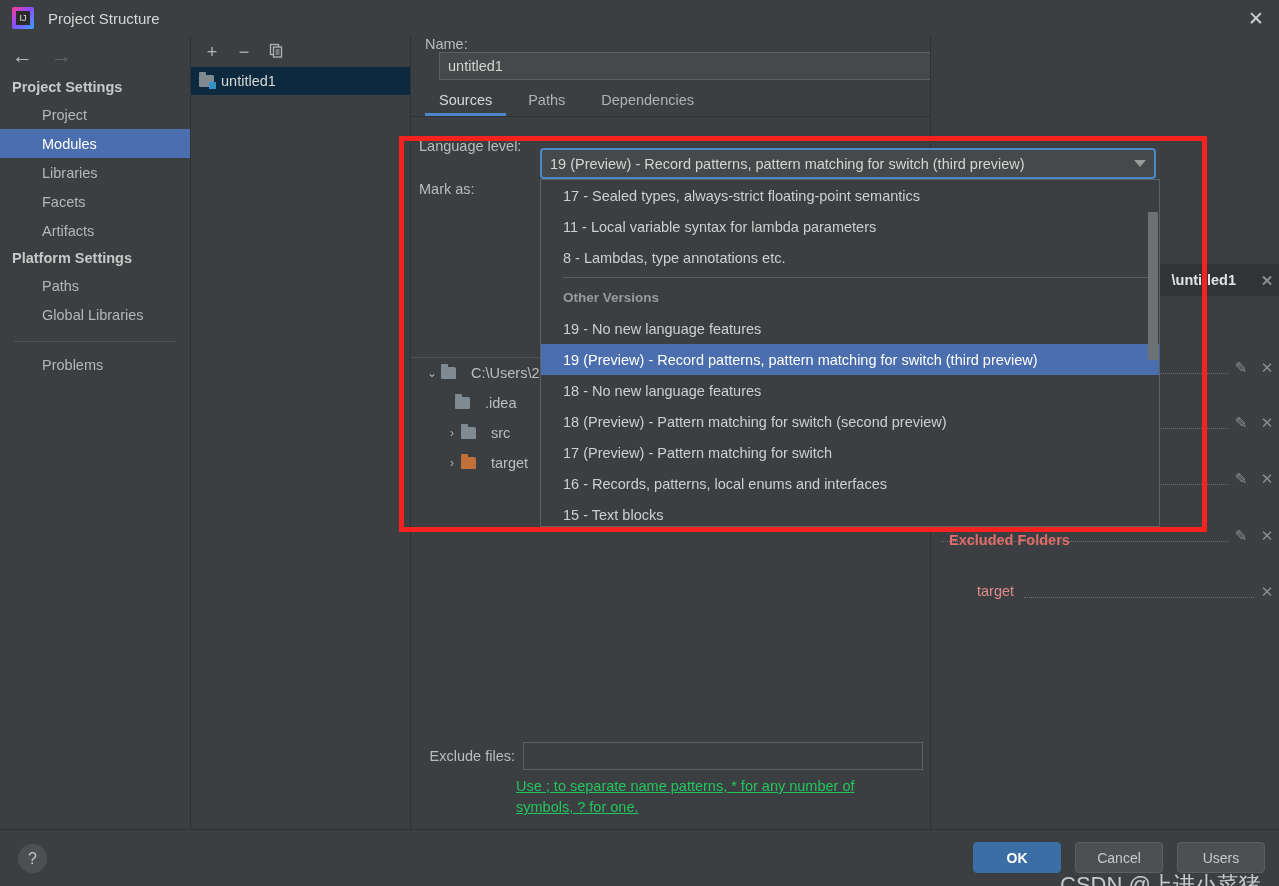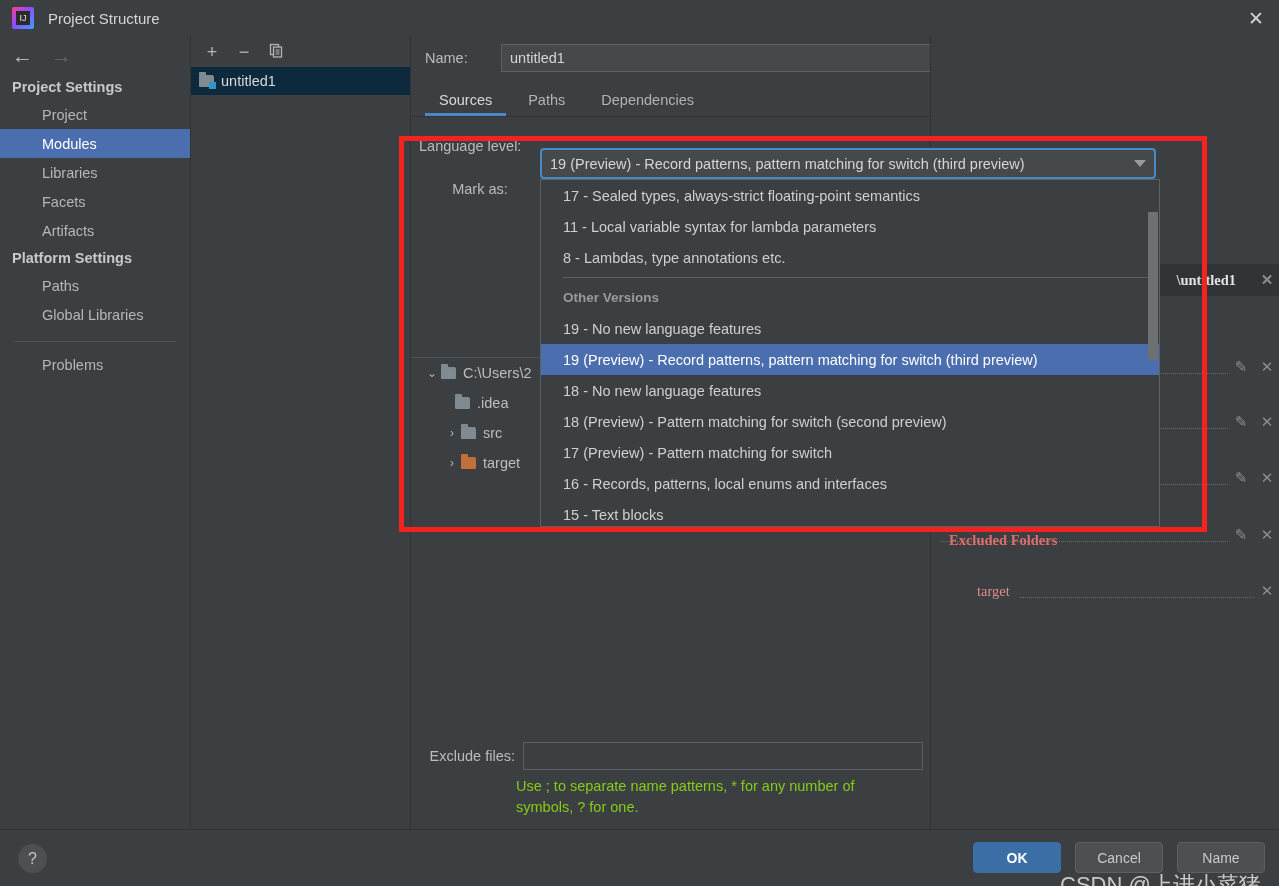--- a/index.html
+++ b/index.html
@@ -44,76 +44,76 @@
   .modrow{height:28px;display:flex;align-items:center;gap:7px;padding-left:8px;
     background:#0d293e;color:#d8d8d8;font-size:14.5px;}
   .fold{display:inline-block;width:15px;height:12px;background:#7f8b91;border-radius:1px 2px 1px 1px;position:relative;}
   .fold:before{content:"";position:absolute;left:0;top:-3px;width:7px;height:3px;background:#7f8b91;border-radius:1px 1px 0 0;}
   .fold.mod:after{content:"";position:absolute;right:-2px;bottom:-2px;width:7px;height:7px;background:#3592c4;}
   .fold.orange{background:#c2703a;}
   .fold.orange:before{background:#c2703a;}
 
   
   .content{position:absolute;left:411px;top:36px;width:868px;height:793px;background:#3c3f41;}
-  .namerow{display:flex;align-items:center;height:44px;padding:0 18px 0 14px;}
+  .namerow{display:flex;height:44px;padding:0 18px 0 14px;flex-direction:column;}
   .namelabel{width:62px;color:#bbbbbb;font-size:14.5px;}
   .nameinput{flex:1;height:28px;background:#45494a;border:1px solid #5e6060;color:#d4d4d4;
     font-size:14.5px;padding:0 8px;display:flex;align-items:center;box-sizing:border-box;margin-left:14px;}
   .tabs{display:flex;align-items:flex-end;height:36px;padding-left:14px;gap:8px;
     border-bottom:1px solid #323232;}
   .tab{padding:4px 14px 8px 14px;font-size:14.5px;color:#b2b2b2;}
   .tab.active{color:#d8d8d8;box-shadow:inset 0 -3px 0 0 #4a88c7;}
 
   .srcarea{position:relative;height:712px;}
   .llrow{display:flex;align-items:center;height:34px;padding-left:8px;margin-top:12px;}
   .lllabel{width:122px;color:#bbbbbb;font-size:14.5px;}
   .markrow{display:flex;align-items:center;height:28px;padding-left:8px;margin-top:12px;color:#bbbbbb;font-size:14.5px;}
-  .marklabel{width:122px;text-align:center;}
+  .marklabel{width:122px;}
   .markbtn{display:flex;align-items:center;gap:5px;color:#9fb8d0;text-decoration:underline;}
   .treearea{position:absolute;left:0;top:228px;width:520px;border-top:1px solid #4e5254;}
   .trow{height:30px;display:flex;align-items:center;font-size:14.5px;color:#bdbdbd;}
   .chev{display:inline-block;width:18px;text-align:center;color:#b0b0b0;font-size:12px;}
-  .tlabel{margin-left:7px;}
+  .tlabel{margin-left:15px;}
 
   
   .combo{position:absolute;left:540px;top:148px;width:616px;height:31px;
     background:#45494a;border:2px solid #4a88c7;border-radius:4px;box-sizing:border-box;
     display:flex;align-items:center;padding:0 8px;color:#d5d5d5;font-size:14.5px;z-index:40;}
   .combo .caret{margin-left:auto;width:0;height:0;border-left:6px solid transparent;
     border-right:6px solid transparent;border-top:7px solid #9a9a9a;}
 
   
   .popup{position:absolute;left:540px;top:179px;width:620px;height:348px;
     background:#3c3f41;border:1px solid #5c6164;box-sizing:border-box;z-index:45;overflow:hidden;}
   .opt{height:31px;display:flex;align-items:center;padding-left:22px;color:#cfcfcf;font-size:14.5px;
     box-sizing:border-box;}
   .opt.sel{background:#4b6eaf;color:#ffffff;}
   .opt.hdr{color:#9a9a9a;font-weight:bold;font-size:13.5px;}
   .opt-sep{height:1px;background:#5a5e60;margin:4px 10px 4px 22px;}
   .popup-sb{position:absolute;right:1px;top:32px;width:10px;height:148px;background:#6e7173;border-radius:1px;}
 
   
   .rpanel{position:absolute;left:930px;top:36px;width:349px;height:793px;background:#3c3f41;
-    border-left:1px solid #323232;font-family:Liberation Serif, serif;}
+    border-left:1px solid #323232;}
   .rhead{position:absolute;left:0;top:228px;width:349px;height:32px;background:#313436;
     display:flex;align-items:center;justify-content:flex-end;padding-right:10px;gap:18px;
     color:#e2e2e2;font-weight:bold;font-size:14.5px;}
   .rrow{position:absolute;left:0;width:349px;height:22px;display:flex;align-items:center;}
   .rdots{flex:1;margin-left:10px;border-bottom:1px dotted #6a6d6f;height:12px;}
   .ricon{width:26px;text-align:center;color:#8b8e90;font-size:15px;line-height:1;}
   .rexhdr{position:absolute;left:18px;width:300px;color:#e06c6c;font-weight:bold;font-size:14.5px;}
   .rexrow{position:absolute;left:0;width:349px;height:22px;display:flex;align-items:center;color:#e08b8b;font-size:14.5px;}
   .rexrow .lbl{margin-left:46px;}
 
   
   .exwrap{position:absolute;left:411px;top:742px;width:519px;}
   .exrow{display:flex;align-items:center;}
   .exlabel{width:104px;color:#bbbbbb;font-size:14.5px;text-align:right;padding-right:8px;}
   .exinput{width:400px;height:28px;background:#3c3f41;border:1px solid #5e6060;box-sizing:border-box;}
-  .exhint{margin-left:105px;margin-top:6px;width:400px;color:#84cc16;font-size:14.5px;line-height:21px;}
+  .exhint{margin-left:105px;margin-top:6px;width:400px;color:#22c55e;font-size:14.5px;line-height:21px;text-decoration:underline;}
 
   
   .bottom{position:absolute;left:0;top:829px;width:1279px;height:57px;background:#3c3f41;
     border-top:1px solid #323232;}
   .helpbtn{position:absolute;left:18px;top:14px;width:29px;height:29px;border-radius:50%;
     background:#4c5052;color:#c4c4c4;font-size:16px;display:flex;align-items:center;justify-content:center;}
   .btns{position:absolute;right:14px;top:12px;display:flex;gap:14px;}
   .btn{width:88px;height:31px;border-radius:4px;display:flex;align-items:center;justify-content:center;
     font-size:14px;color:#c9c9c9;background:#4c5052;border:1px solid #5c6062;box-sizing:border-box;}
   .btn.primary{background:#3b6ea5;border-color:#3b6ea5;color:#ffffff;font-weight:bold;}
@@ -299,19 +299,19 @@
     <div class="popup-sb"></div>
   </div>
 
   <div class="annot"></div>
 
   <div class="bottom">
     <div class="helpbtn">?</div>
     <div class="btns">
       <div class="btn primary">OK</div>
       <div class="btn">Cancel</div>
-      <div class="btn">Name</div>
+      <div class="btn">Users</div>
     </div>
   </div>
 
   <div class="wm">CSDN @上进小菜猪</div>
 
 </div>
 
 </body></html>

